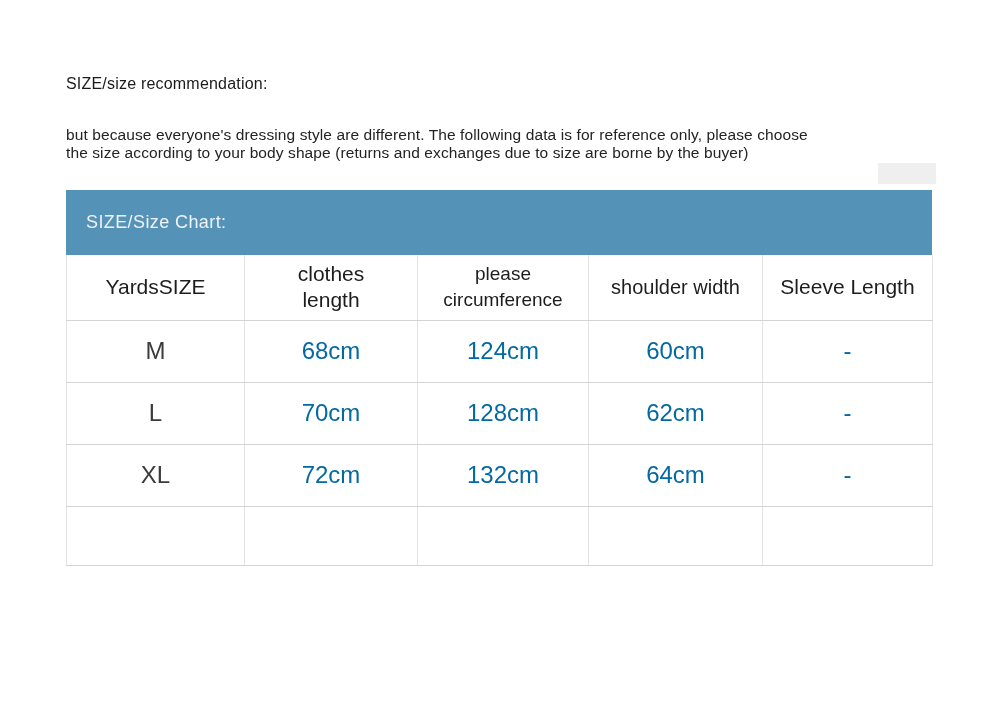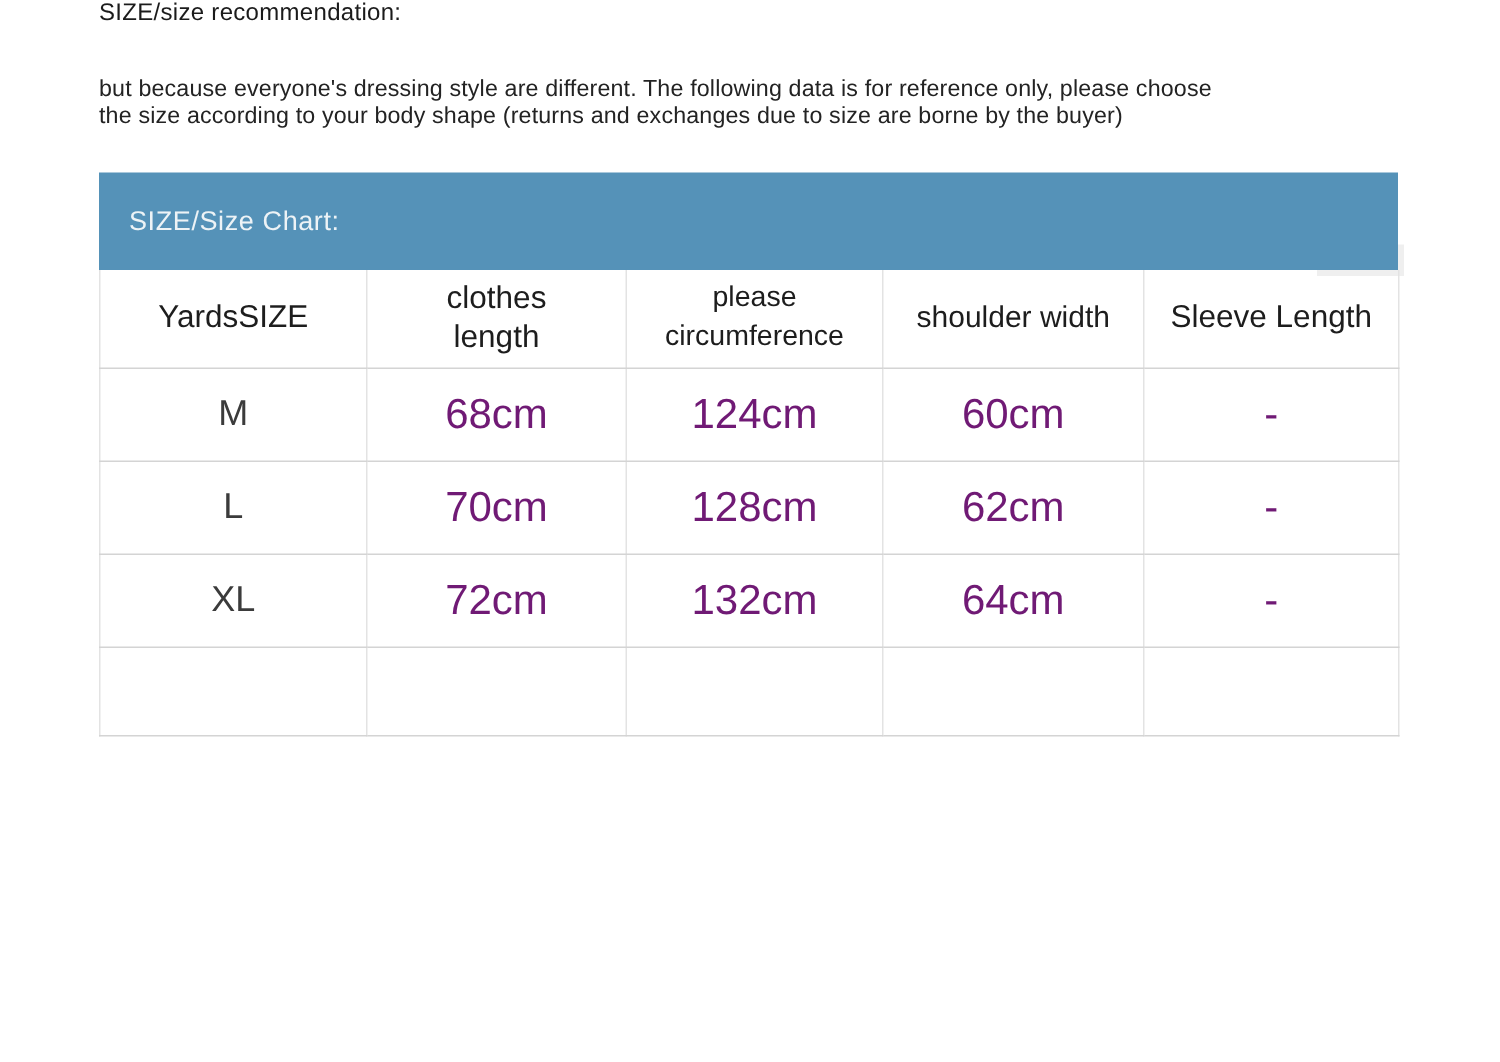--- a/index.html
+++ b/index.html
@@ -14,20 +14,21 @@
     font-family: "Liberation Sans", sans-serif;
     overflow: hidden;
   }
   .page {
     position: absolute;
     left: 66px;
     top: 0;
     width: 866px;
   }
   .rec-heading {
+    margin-top: 75px;
     font-size: 16px;
     line-height: 18px;
     font-weight: 500;
     color: #1b1b1b;
     letter-spacing: 0.2px;
   }
   .desc {
     margin-top: 33px;
     font-size: 15.5px;
     line-height: 17.5px;
@@ -79,21 +80,21 @@
   .th4 { font-size: 20px; }
   .th5 { font-size: 21px; }
   .wrap-left {
     display: inline-block;
     text-align: center;
     line-height: 26px;
   }
   .w2 { max-width: 96px; }
   .w3 { max-width: 150px; }
   td.cell-size { font-size: 24px; color: #3b3b3b; }
-  td.cell-val  { font-size: 28px; color: #701a75; }
+  td.cell-val  { font-size: 24px; color: #0369a1; }
   .artifact {
     position: absolute;
     left: 878px;
     top: 163px;
     width: 58px;
     height: 21px;
     background: #efefef;
   }
 </style>
 </head>

